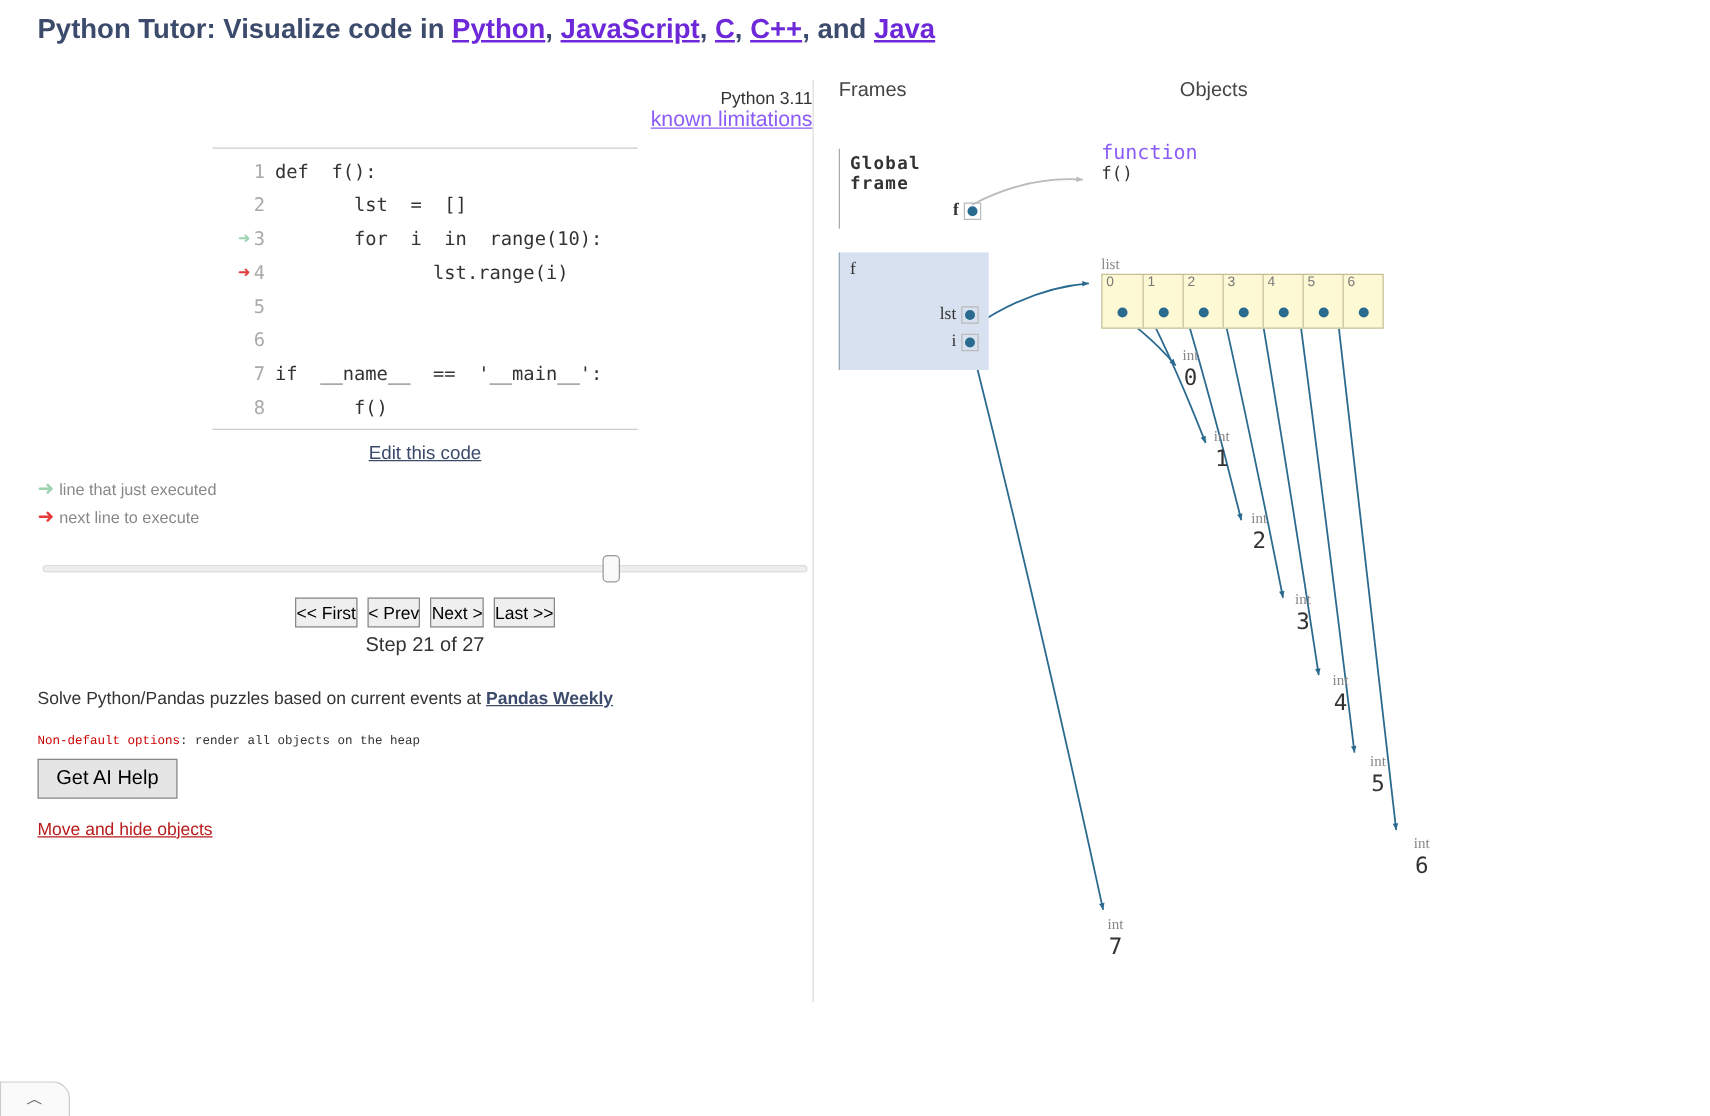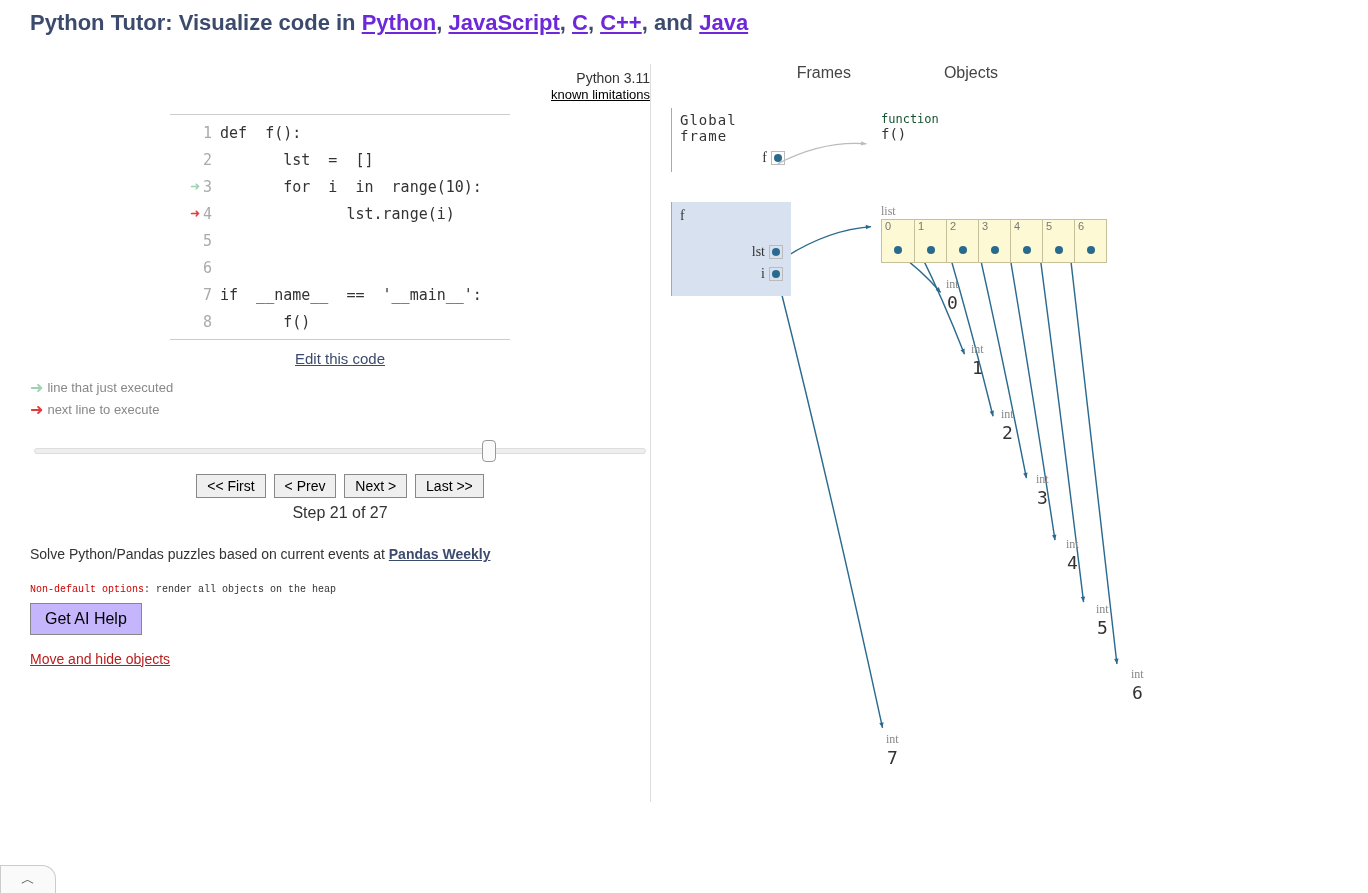--- a/index.html
+++ b/index.html
@@ -37,23 +37,23 @@
   }
   
   .code-header {
     text-align: right;
     font-size: 14px;
     color: #333;
     margin-bottom: 2px;
     padding-top: 6px;
   }
   .code-header a {
-    color: #000000;
+    color: #8b5cf6;
     text-decoration: underline;
-    font-size: 13px;
+    font-size: 17px;
   }
   
   .code-area {
     width: 340px;
     margin: 0 auto;
     border-top: 1px solid #ccc;
     border-bottom: 1px solid #ccc;
     padding: 4px 0;
     position: relative;
   }
@@ -71,73 +71,73 @@
   .legend { margin-left:0; font-size:13px; color:#888; line-height:1.4;}
   .legend-row { display:flex; align-items:center; gap:4px;}
   
   .slider-wrap { margin-top:18px; position:relative; height:22px;}
   .slider-track { position:absolute; left:4px; right:4px; top:8px; height:6px; background:#eee; border:1px solid #ddd; border-radius:4px;}
   .slider-thumb { position:absolute; top:0; width:14px; height:22px; background:#fafafa; border:1px solid #999; border-radius:4px;}
   
   .nav-buttons { text-align:center; margin-top:12px;}
   .nav-buttons button {
     font-size:14px;
-    padding:3px 10px;
+    padding:3px 0;
     border:1px solid #888;
     background:#efefef;
     cursor:pointer;
     margin: 0 2px;
   }
   .step-label { text-align:center; font-size:16px; color:#333; margin-top:6px;}
   
   .promo-text { font-size:14px; margin-top:24px;}
   .promo-text a { color:#3c4b6c; font-weight:bold; text-decoration:underline;}
   .options-line { margin-top:22px; font-size:10px;font-family:Liberation Mono, monospace;}
   .opt-label { color:#cc0000;}
   .ai-help-btn {
     display:inline-block;
     margin-top:8px;
     padding:6px 14px;
     font-size:16px;
     border:1px solid #888;
-    background:#c4b5fd;
+    background:#e5e5e5;
     cursor:pointer;
   }
   .move-hide { margin-top:16px;}
   .move-hide a { color:#b91c1c; text-decoration:underline; font-size:14px;}
   
   .viz-headers { display:flex; font-size:16px; color:#444;}
-  .vh-frames { width:180px; text-align:right;}
+  .vh-frames { width:180px; text-align:left;}
   .vh-objects { width:120px; text-align:center; margin-left:60px;}
   .viz-body { position:relative; height:720px;}
   
   .frame-box {
     position:absolute;
     border-left:1px solid #aaa;
     padding:4px 6px 6px 8px;
     font-family: Consolas, monospace;
     font-size:14px;
   }
-  .global-frame { top:26px; left:0; width:120px;}
+  .global-frame { top:37px; left:0; width:120px;font-weight:bold;}
   .global-frame .fname { font-size:14px; color:#333; letter-spacing:1px;}
   .var-row { display:flex; justify-content:flex-end; align-items:center; gap:4px; margin-top:6px;}
   .var-name { font-family:Verdana; font-size:14px;}
   .var-slot { width:14px; height:14px; border:1px solid #bbb; position:relative;}
   .var-dot { width:8px; height:8px; background:#2b6a8f; border-radius:50%; position:absolute; top:2px; left:2px;}
   
   .call-frame {
     top:120px; left:0; width:120px;
     background:#d7e1ef;
     border-left:1px solid #9ab;
     padding:6px 8px 14px 8px;
   }
   .call-frame .fname { font-family:Verdana;}
   
   .obj-func { position:absolute; top:30px; left:210px; font-family: Consolas, monospace; font-size:14px;}
-  .obj-func .otype { font-size:12px; color:#14532d;text-align:right;}
+  .obj-func .otype { font-size:16px; color:#8b5cf6;text-align:right;}
   .obj-list { position:absolute; top:108px; left:210px;margin-top:14px;}
   .obj-list .otype { font-size:12px; color:#888; font-family:Verdana;}
   .list-table { display:flex; border:1px solid #c5c09a; background:#fdf9d4;}
   .list-cell { width:32px; height:42px; border-left:1px solid #c5c09a; text-align:center; position:relative;}
   .list-cell:first-child { border-left:none;}
   .list-idx { font-size:11px; color:#777; text-align:left; padding-left:3px;}
   .list-dot { width:8px; height:8px; background:#2b6a8f; border-radius:50%; position:absolute; bottom:8px; left:12px;}
   
   .int-obj { position:absolute; font-family:Consolas,monospace; }
   .int-obj .otype { font-size:12px; color:#888; font-family:Verdana;}

